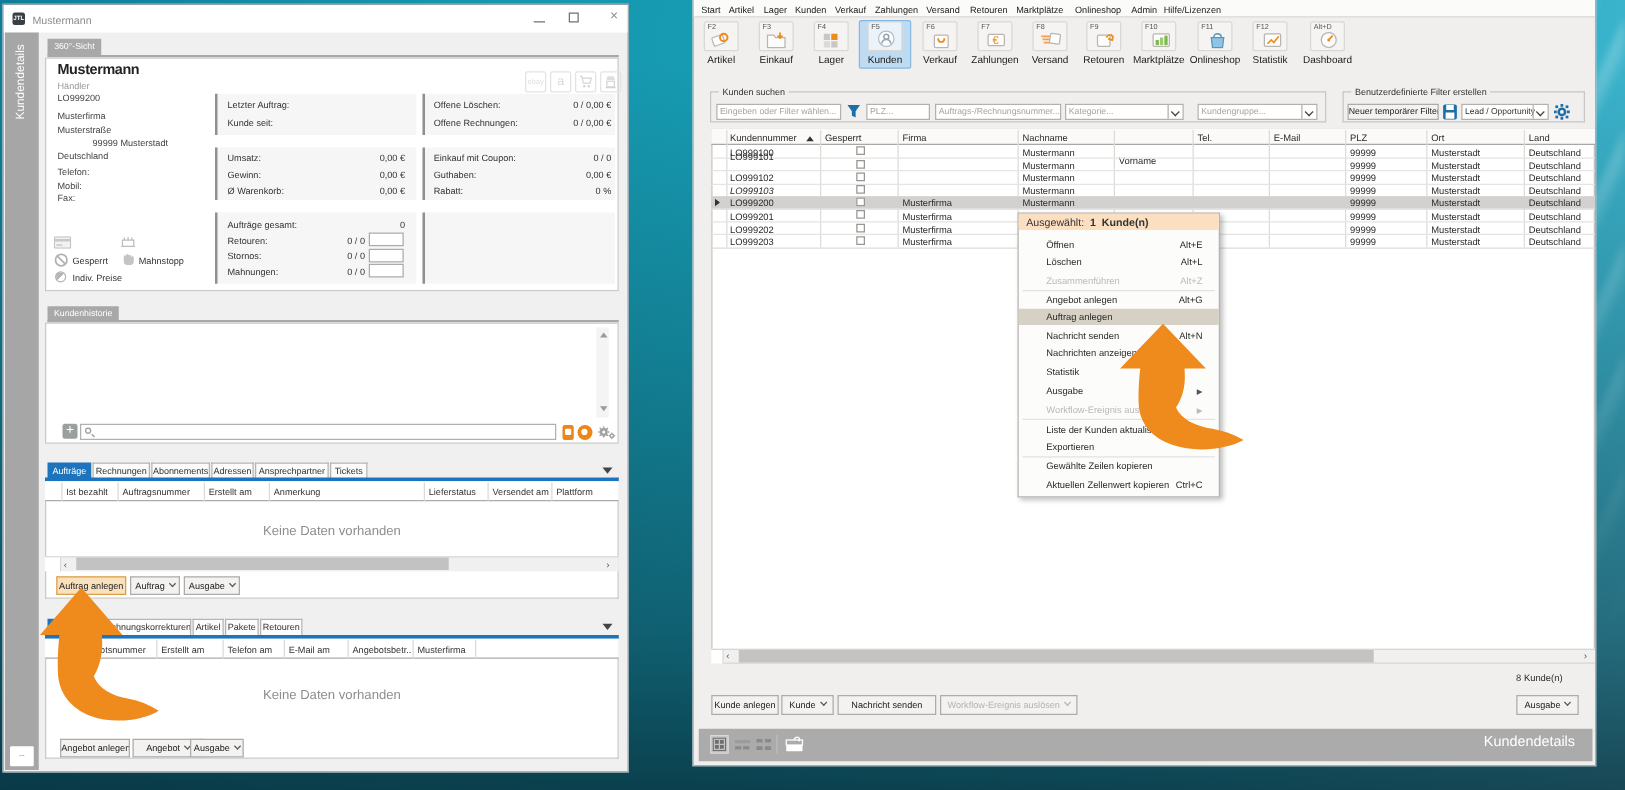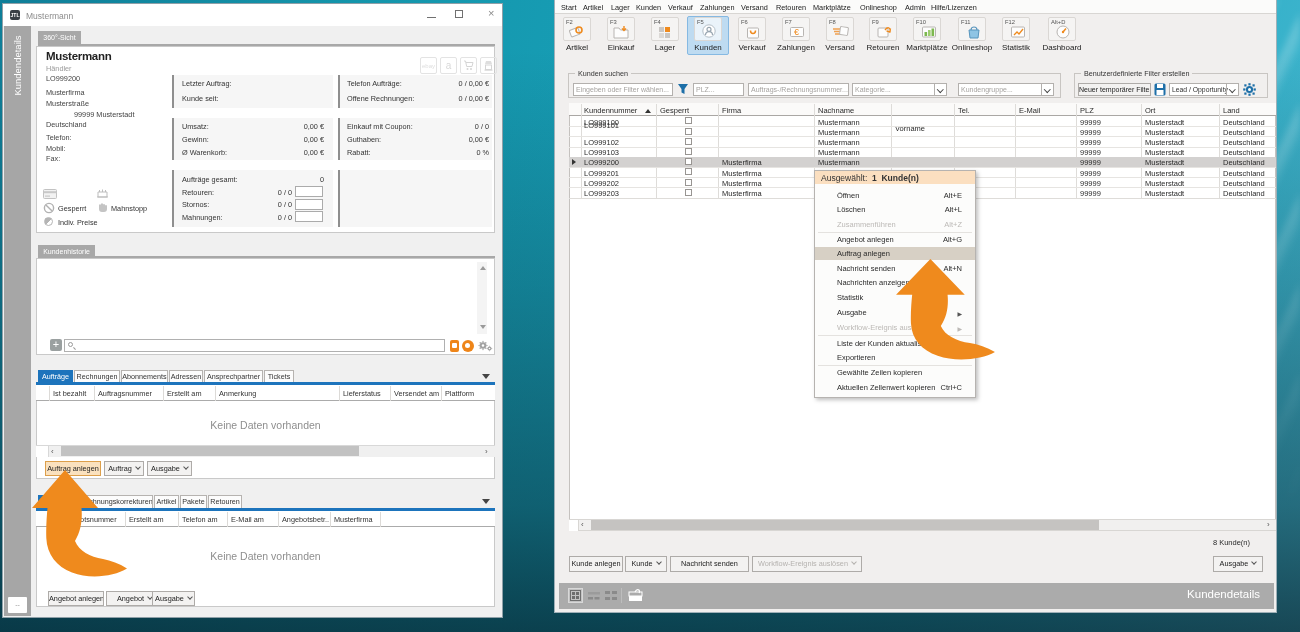--- a/index.html
+++ b/index.html
@@ -117,21 +117,21 @@
       <div class="sbv" style="left:215px;top:141px;width:40px;">0 / 0</div>
     <div class="a" style="left:258px;top:139px;width:28px;height:11px;background:#fff;border:1px solid #ababab;"></div>
     <div class="sbl" style="left:145px;top:153px;">Stornos:</div>
       <div class="sbv" style="left:215px;top:153px;width:40px;">0 / 0</div>
     <div class="a" style="left:258px;top:152px;width:28px;height:11px;background:#fff;border:1px solid #ababab;"></div>
     <div class="sbl" style="left:145px;top:166px;">Mahnungen:</div>
       <div class="sbv" style="left:215px;top:166px;width:40px;">0 / 0</div>
     <div class="a" style="left:258px;top:164px;width:28px;height:11px;background:#fff;border:1px solid #ababab;"></div>
 
     <div class="sbx" style="left:301px;top:28px;width:154px;height:33px;"></div>
-    <div class="sbl" style="left:310px;top:32px;">Telefon Aufträge:</div>
+    <div class="sbl" style="left:310px;top:32px;">Offene Löschen:</div>
       <div class="sbv" style="left:380px;top:32px;width:72px;">0 / 0,00 €</div>
     <div class="sbl" style="left:310px;top:47px;">Offene Rechnungen:</div>
       <div class="sbv" style="left:380px;top:47px;width:72px;">0 / 0,00 €</div>
     <div class="sbx" style="left:301px;top:71px;width:154px;height:42px;"></div>
     <div class="sbl" style="left:310px;top:75px;">Einkauf mit Coupon:</div>
       <div class="sbv" style="left:380px;top:75px;width:72px;">0 / 0</div>
     <div class="sbl" style="left:310px;top:88px;">Guthaben:</div>
       <div class="sbv" style="left:380px;top:88px;width:72px;">0,00 €</div>
     <div class="sbl" style="left:310px;top:101px;">Rabatt:</div>
       <div class="sbv" style="left:380px;top:101px;width:72px;">0 %</div>
@@ -410,21 +410,21 @@
   <div class="hl" style="left:14px;top:156.8px;width:707px;"></div>
   <div class="a" style="left:14px;top:156.8px;width:707px;height:10.2px;background:#d3d1d0;"></div>
   <div class="hl" style="left:14px;top:167px;width:707px;"></div>
   <div class="hl" style="left:14px;top:177.2px;width:707px;"></div>
   <div class="hl" style="left:14px;top:187.4px;width:707px;"></div>
   <div class="hl" style="left:14px;top:197.6px;width:707px;background:#dedcd9;"></div>
   <div class="a" style="left:17px;top:159px;width:0;height:0;border-top:3px solid transparent;border-bottom:3px solid transparent;border-left:4px solid #333;"></div>
   <div class="t8" style="left:29px;top:117.5px;">LO999100</div>
   <div class="t8" style="left:29px;top:121px;text-align:center;">LO999101</div>
   <div class="t8" style="left:29px;top:137.9px;">LO999102</div>
-  <div class="t8" style="left:29px;top:148.1px;">LO999103</div>
+  <div class="t8" style="left:29px;top:148.1px;font-style:italic;">LO999103</div>
   <div class="t8" style="left:29px;top:158.3px;">LO999200</div>
   <div class="t8" style="left:29px;top:168.5px;">LO999201</div>
   <div class="t8" style="left:29px;top:178.7px;">LO999202</div>
   <div class="t8" style="left:29px;top:188.9px;">LO999203</div>
   <div class="a" style="left:130px;top:117.3px;width:7px;height:7px;background:#fff;border:1px solid #989592;"></div>
   <div class="a" style="left:130px;top:127.5px;width:7px;height:7px;background:#fff;border:1px solid #989592;"></div>
   <div class="a" style="left:130px;top:137.7px;width:7px;height:7px;background:#fff;border:1px solid #989592;"></div>
   <div class="a" style="left:130px;top:147.9px;width:7px;height:7px;background:#fff;border:1px solid #989592;"></div>
   <div class="a" style="left:130px;top:158.1px;width:7px;height:7px;background:#fff;border:1px solid #989592;"></div>
   <div class="a" style="left:130px;top:168.3px;width:7px;height:7px;background:#fff;border:1px solid #989592;"></div>

